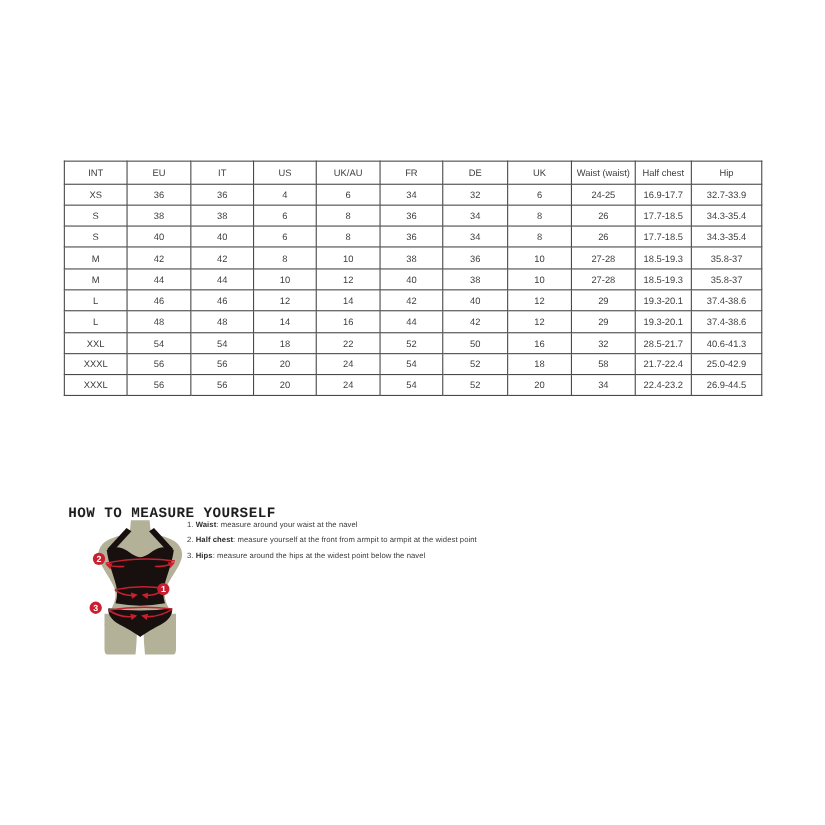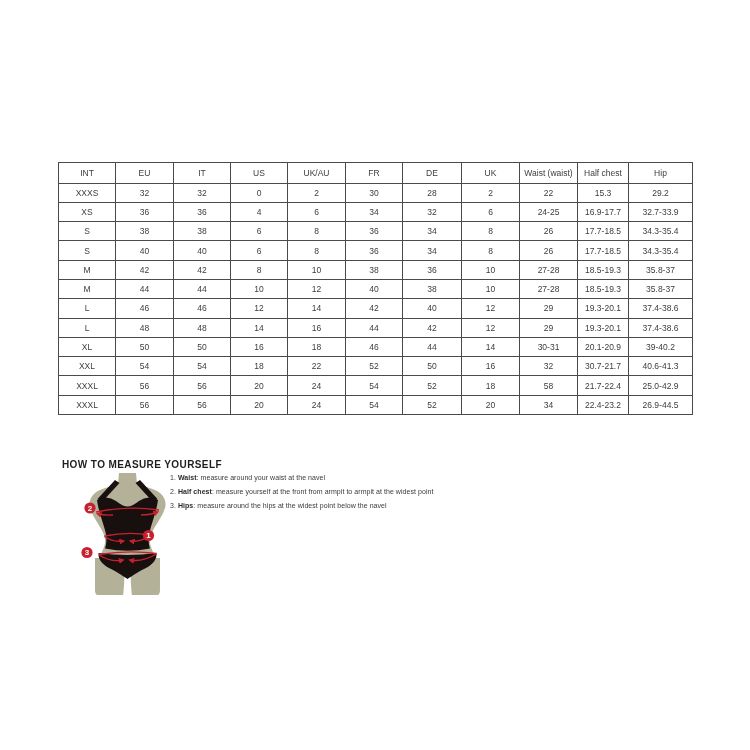--- a/index.html
+++ b/index.html
@@ -2,21 +2,21 @@
 <html><head>
 <meta charset="utf-8">
 <style>
   * { margin: 0; padding: 0; box-sizing: border-box; }
   html, body { width: 750px; height: 750px; background: #ffffff; overflow: hidden; }
   body { font-family: "Liberation Sans", sans-serif; position: relative; }
 
   
   .size-table {
     position: absolute;
-    left: 58px; top: 162px;
+    left: 58px; top: 146px;
     width: 634px;
     border-collapse: collapse;
     table-layout: fixed;
   }
   .size-table th, .size-table td {
     border: 1px solid #4a4a4a;
     text-align: center;
     vertical-align: middle;
     font-size: 8.5px;
     font-weight: normal;
@@ -25,24 +25,25 @@
     padding: 0 1px;
     white-space: nowrap;
     overflow: hidden;
   }
   .size-table thead th { height: 20.5px; }
 
   
   .guide-title {
     position: absolute;
     left: 62px; top: 459px;
-    font-size: 10px;
+    font-size: 13px;
     font-weight: bold;
     letter-spacing: 0.4px;
     color: #1e1e1e;
+    font-family: Liberation Mono, monospace;
   }
   .figure-wrap {
     position: absolute;
     left: 73px; top: 472px;
     width: 105px; height: 126px;
   }
   .steps {
     position: absolute;
     left: 170px; top: 474px;
     list-style: none;
@@ -80,33 +81,20 @@
         <th>FR</th>
         <th>DE</th>
         <th>UK</th>
         <th>Waist (waist)</th>
         <th>Half chest</th>
         <th>Hip</th>
       </tr>
   </thead>
   <tbody id="table-body">
       <tr>
-        <td>XXXS</td>
-        <td>32</td>
-        <td>32</td>
-        <td>0</td>
-        <td>2</td>
-        <td>30</td>
-        <td>28</td>
-        <td>2</td>
-        <td>22</td>
-        <td>15.3</td>
-        <td>29.2</td>
-      </tr>
-      <tr>
         <td>XS</td>
         <td>36</td>
         <td>36</td>
         <td>4</td>
         <td>6</td>
         <td>34</td>
         <td>32</td>
         <td>6</td>
         <td>24-25</td>
         <td>16.9-17.7</td>
@@ -184,43 +172,30 @@
         <td>14</td>
         <td>16</td>
         <td>44</td>
         <td>42</td>
         <td>12</td>
         <td>29</td>
         <td>19.3-20.1</td>
         <td>37.4-38.6</td>
       </tr>
       <tr>
-        <td>XL</td>
-        <td>50</td>
-        <td>50</td>
-        <td>16</td>
-        <td>18</td>
-        <td>46</td>
-        <td>44</td>
-        <td>14</td>
-        <td>30-31</td>
-        <td>20.1-20.9</td>
-        <td>39-40.2</td>
-      </tr>
-      <tr>
         <td>XXL</td>
         <td>54</td>
         <td>54</td>
         <td>18</td>
         <td>22</td>
         <td>52</td>
         <td>50</td>
         <td>16</td>
         <td>32</td>
-        <td>30.7-21.7</td>
+        <td>28.5-21.7</td>
         <td>40.6-41.3</td>
       </tr>
       <tr>
         <td>XXXL</td>
         <td>56</td>
         <td>56</td>
         <td>20</td>
         <td>24</td>
         <td>54</td>
         <td>52</td>

